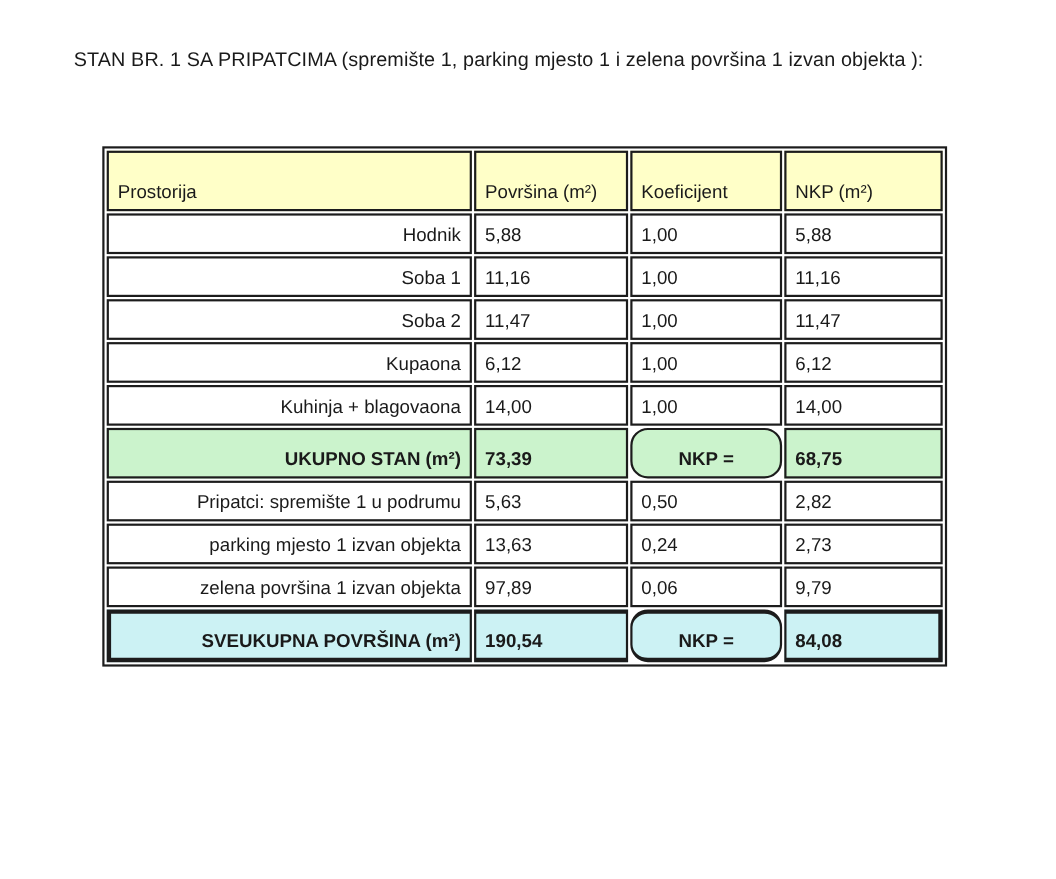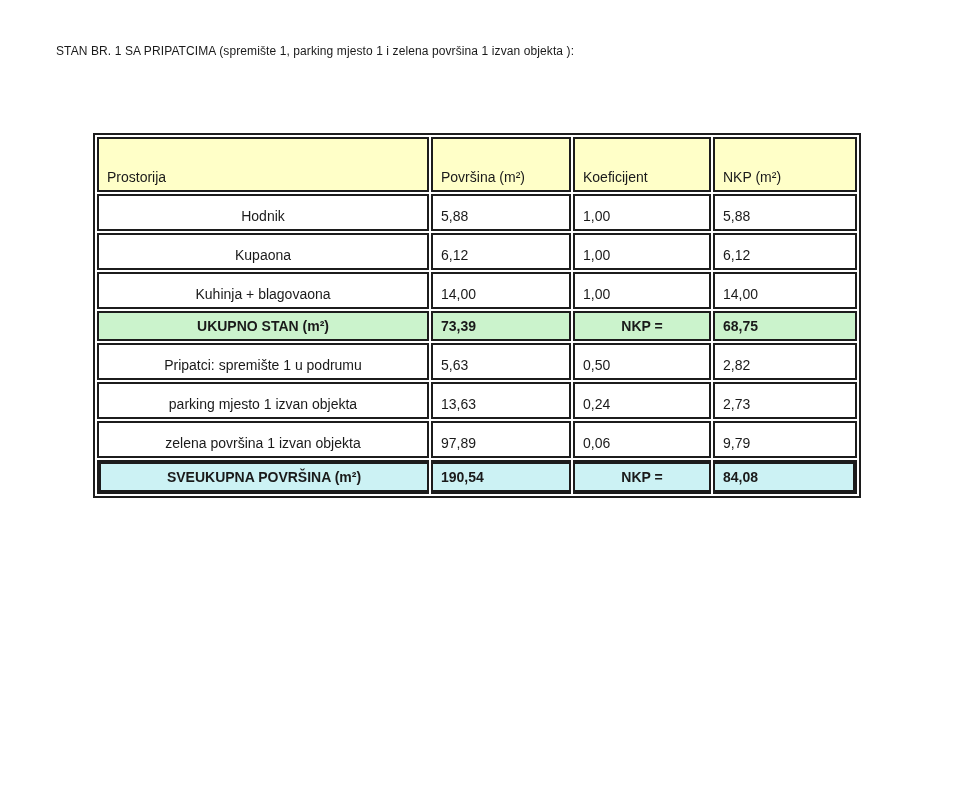--- a/index.html
+++ b/index.html
@@ -15,62 +15,62 @@
     margin: 0; padding: 0;
     width: 960px; height: 799px;
     background: #ffffff;
     font-family: "Liberation Sans", "DejaVu Sans", sans-serif;
     color: var(--text);
     overflow: hidden;
   }
   .page { position: relative; width: 960px; height: 799px; }
   .page-title {
     position: absolute;
-    left: 56px; top: 44px;
-    font-size: 12px;
+    left: 67px; top: 44px;
+    font-size: 18px;
     letter-spacing: 0.1px;
     white-space: nowrap;
   }
   table.area-table {
     position: absolute;
     left: 93px; top: 133px;
     width: 762px;
     border-collapse: separate;
     border-spacing: 2px;
     border: 2px solid var(--border);
     table-layout: fixed;
   }
   td {
     border: 2px solid var(--border);
-    font-size: 14px;
+    font-size: 17px;
     padding: 0 8px 5px 8px;
     vertical-align: bottom;
     white-space: nowrap;
     overflow: hidden;
   }
   tr.header-row td {
     background: var(--header-bg);
     height: 55px;
     text-align: left;
   }
   tr.data td { height: 37px; background: #ffffff; }
-  td.c0 { text-align: center; }
+  td.c0 { text-align: right; }
   td.c1, td.c2, td.c3 { text-align: left; }
-  td.center { text-align: center; }
+  td.center { text-align: center; border-radius: 16px; }
   tr.total-stan td,
   tr.total-pripatci td,
   tr.grand-total td {
     font-weight: 700;
-    height: 30px;
+    height: 46px;
   }
   tr.total-stan td { background: var(--total-stan-bg); }
   tr.total-pripatci td { background: var(--total-pripatci-bg); }
   tr.grand-total td {
     background: var(--grand-total-bg);
-    height: 34px;
+    height: 48px;
     border-top-width: 4px;
     border-bottom-width: 4px;
   }
   tr.grand-total td:first-child { border-left-width: 4px; }
   tr.grand-total td:last-child { border-right-width: 4px; }
 </style>
 </head>
 <body>
 
 <div class="page">
@@ -90,20 +90,32 @@
           <td>Koeficijent</td>
           <td>NKP (m²)</td>
         </tr>
       </thead>
     <tbody>
         <tr class="data">
           <td class="c0">Hodnik</td>
           <td class="c1">5,88</td>
           <td class="c2">1,00</td>
           <td class="c3">5,88</td>
+        </tr>
+        <tr class="data">
+          <td class="c0">Soba 1</td>
+          <td class="c1">11,16</td>
+          <td class="c2">1,00</td>
+          <td class="c3">11,16</td>
+        </tr>
+        <tr class="data">
+          <td class="c0">Soba 2</td>
+          <td class="c1">11,47</td>
+          <td class="c2">1,00</td>
+          <td class="c3">11,47</td>
         </tr>
         <tr class="data">
           <td class="c0">Kupaona</td>
           <td class="c1">6,12</td>
           <td class="c2">1,00</td>
           <td class="c3">6,12</td>
         </tr>
         <tr class="data">
           <td class="c0">Kuhinja + blagovaona</td>
           <td class="c1">14,00</td>

